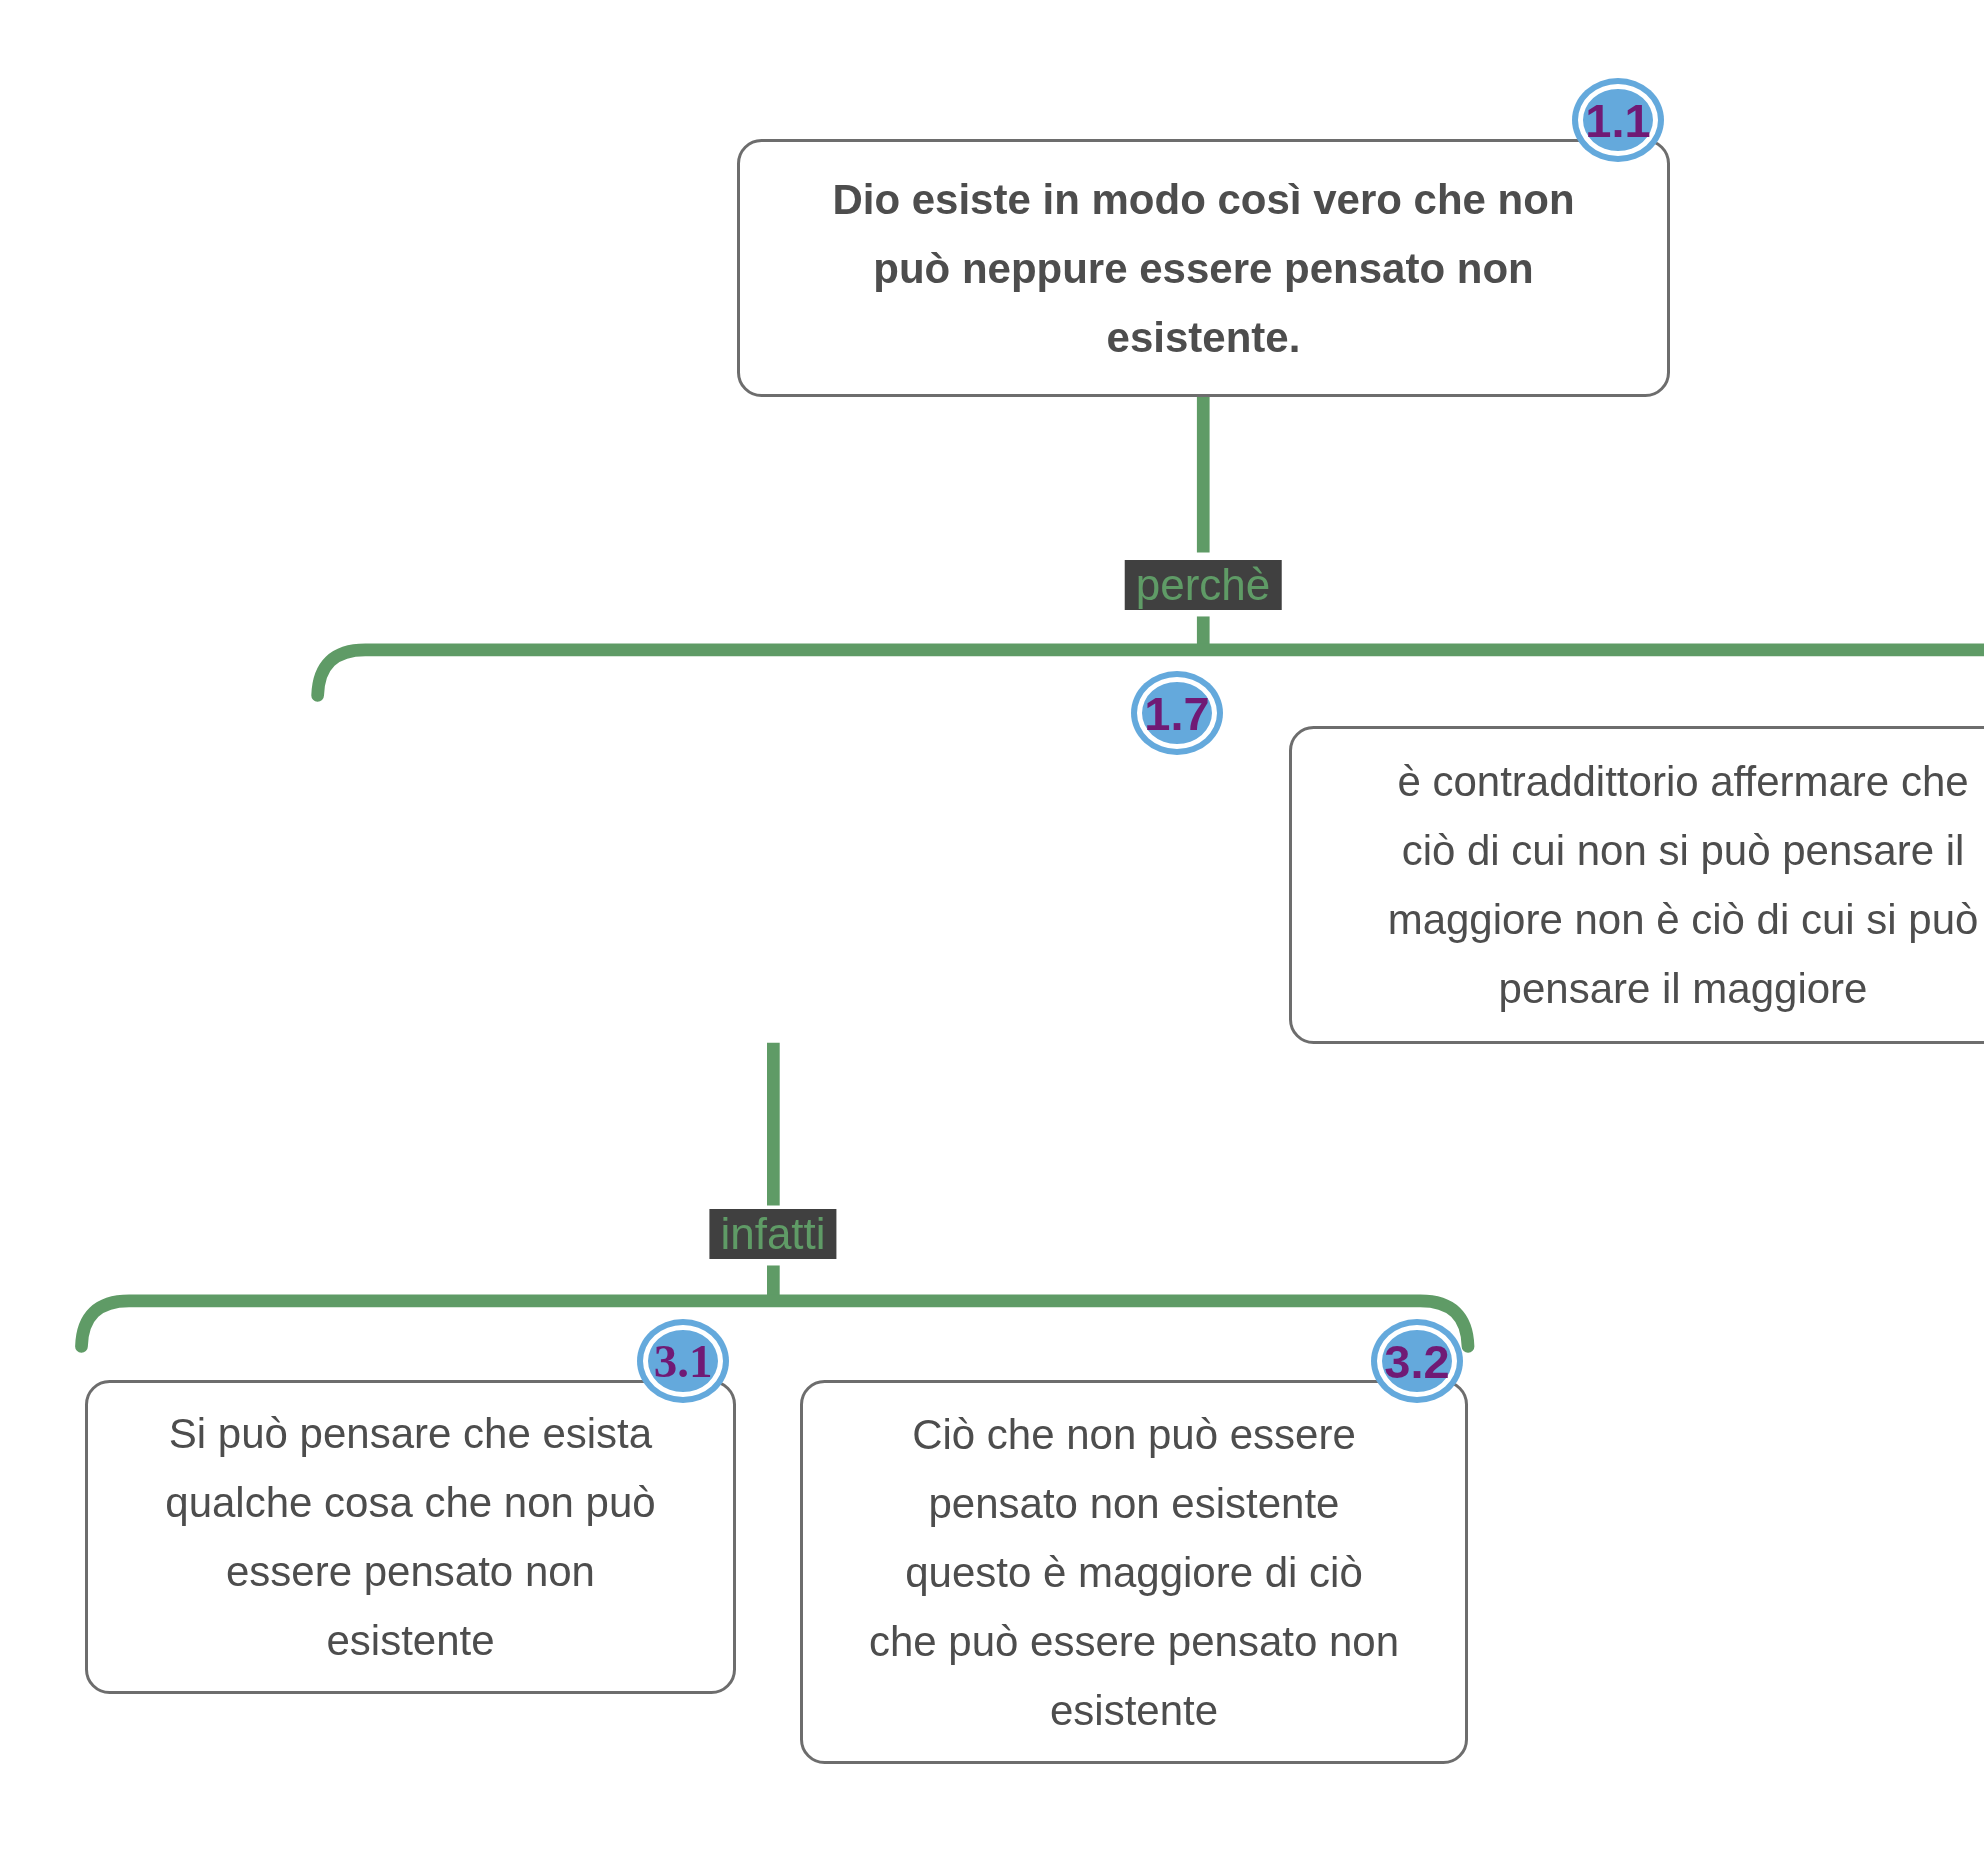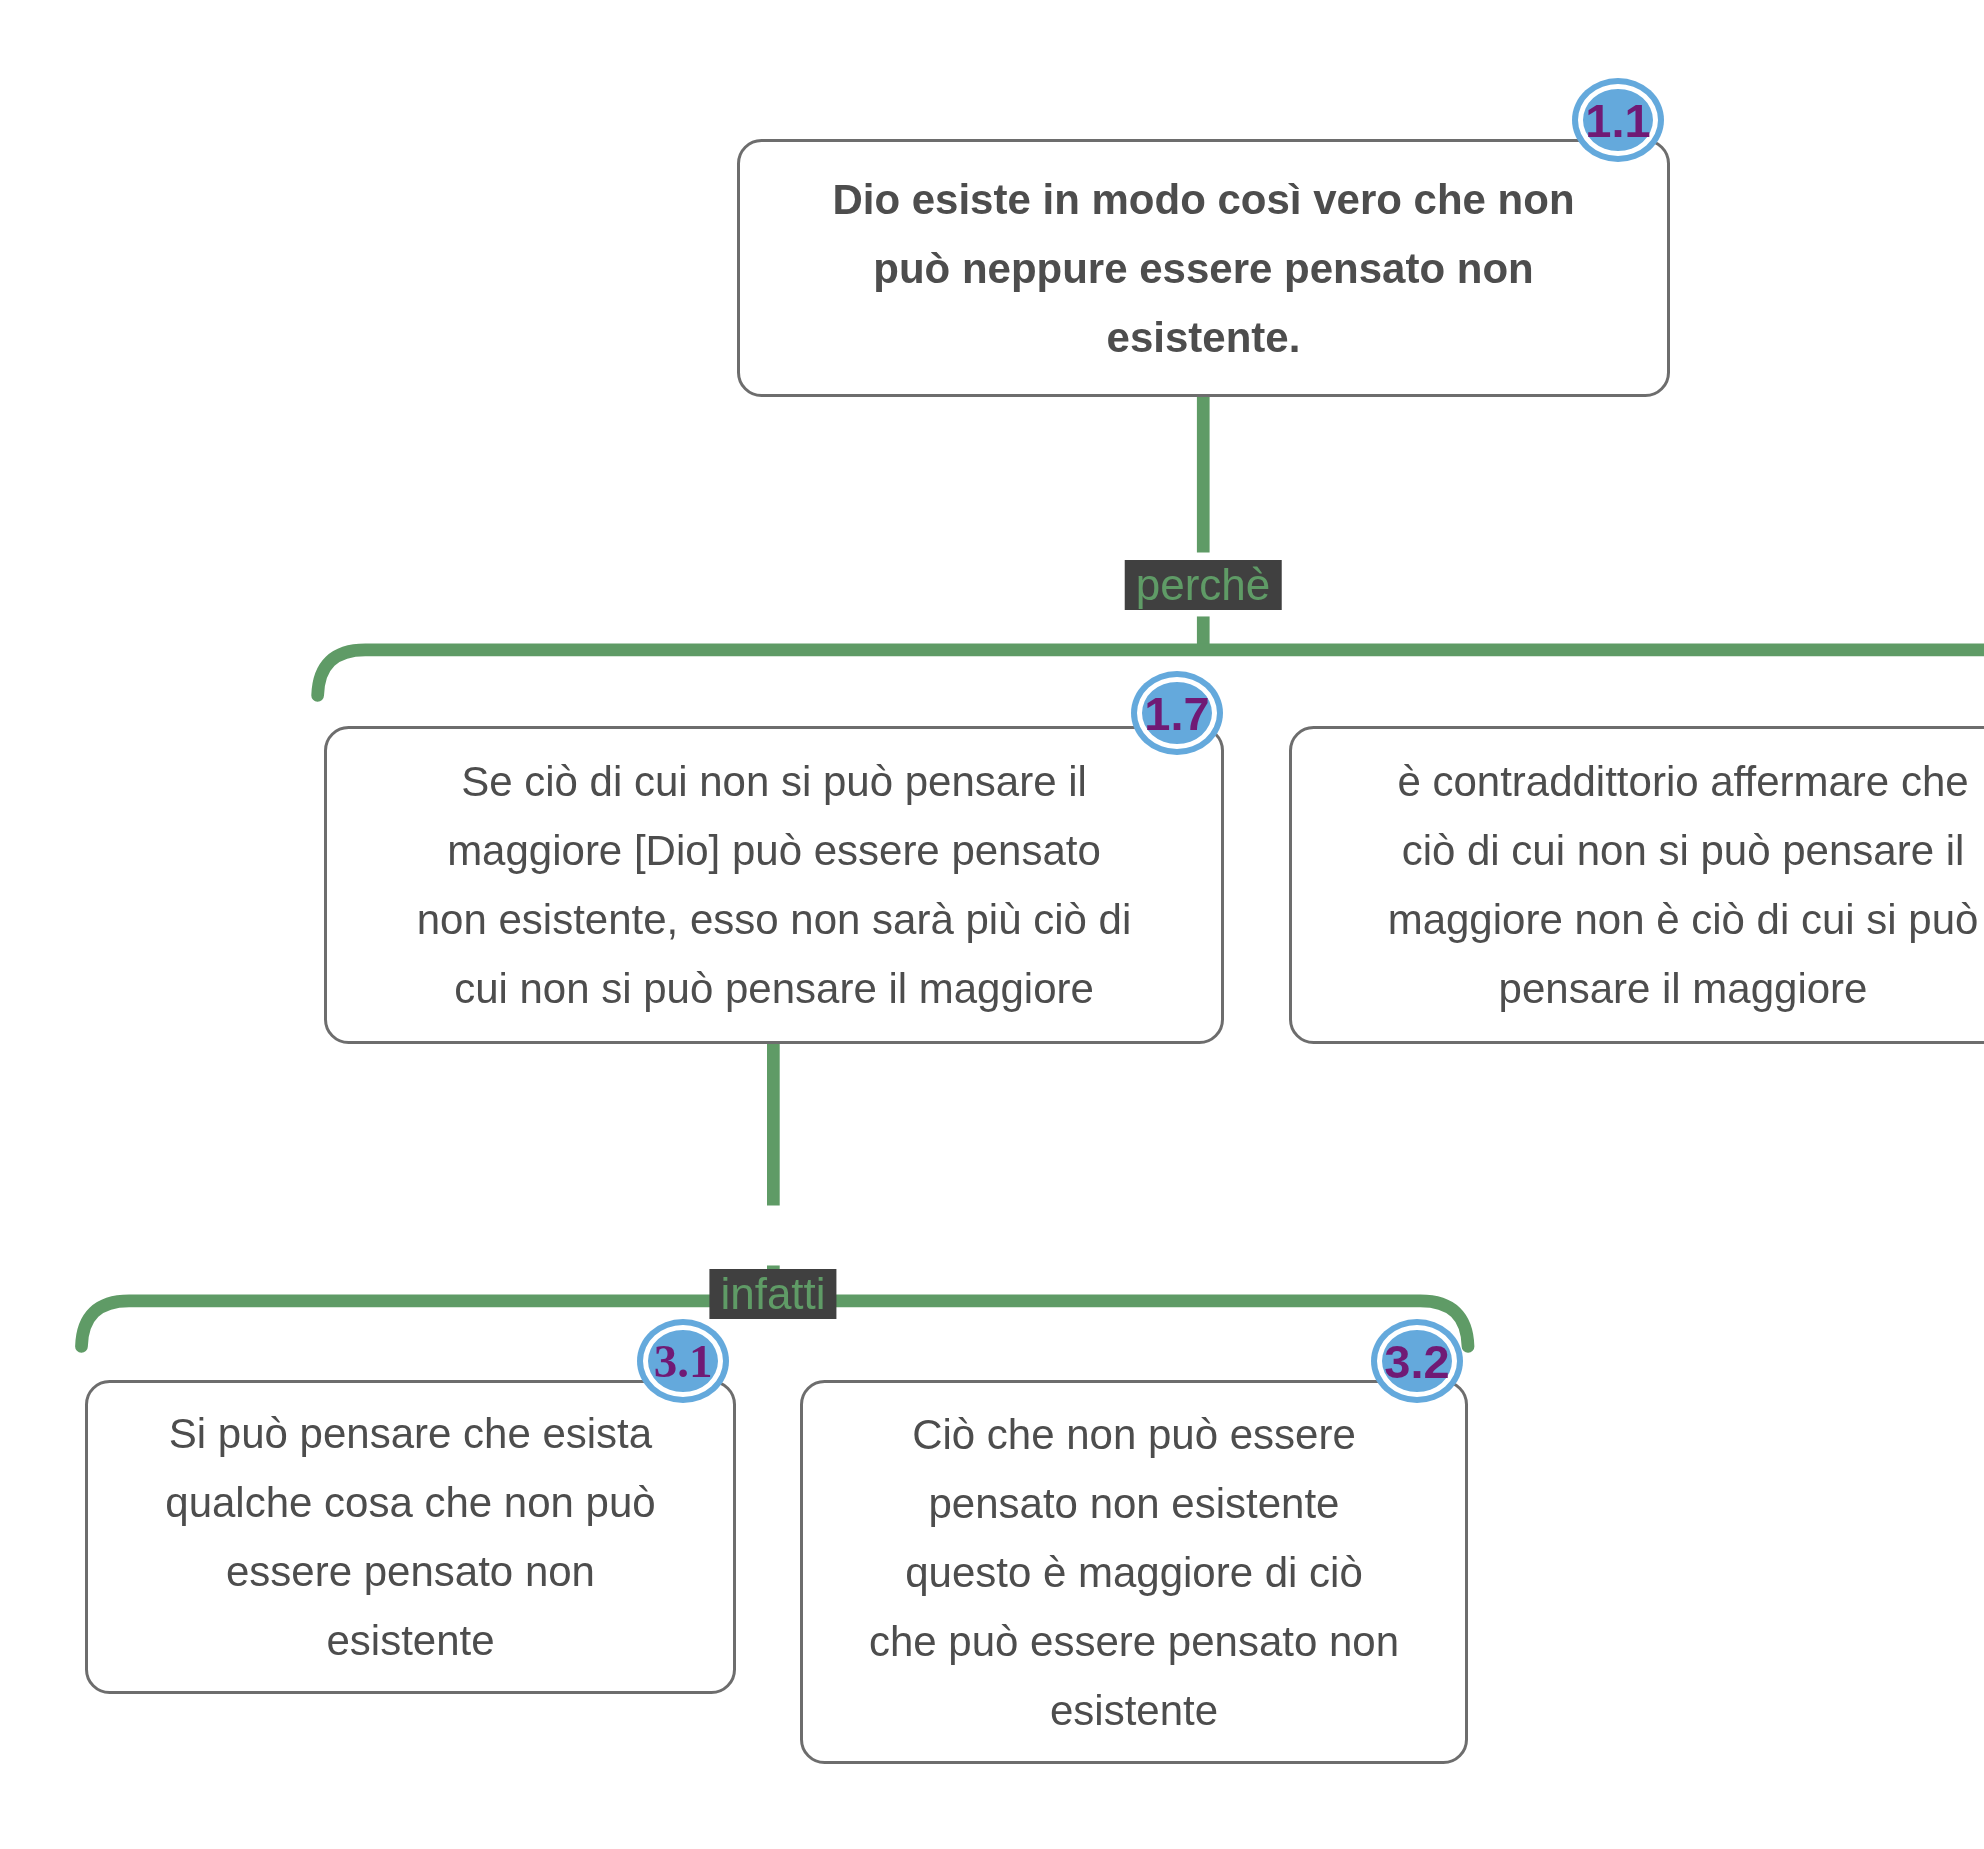--- a/index.html
+++ b/index.html
@@ -56,21 +56,21 @@
   .edge-label{
     position:absolute;
     transform:translate(-50%,-50%);
     color:var(--green);
     font-size:44px;
     z-index:2;
     background:#404040;
     padding:0 11px;
   }
   #label1{left:1203px; top:585px;}
-  #label2{left:773px; top:1294px;}
+  #label2{left:773px; top:1234px;}
 
   .badge{
     position:absolute;
     width:92px;
     height:84px;
     background:var(--blue);
     border-radius:50%;
     display:flex;
     align-items:center;
     justify-content:center;
@@ -106,26 +106,20 @@
     <path d="M1948 2627 L1948 3037"></path>
     <path d="M1948 3188 L1948 3280"></path>
     <path class="brace" d="M205 3392 Q208 3277 325 3277 H3578 Q3695 3277 3698 3392"></path>
   </svg>
 
   <div class="node" id="node11">
     <span>Dio esiste in modo così vero che non
 può neppure essere pensato non
 esistente.</span>
   </div>
-  <div class="node" id="node21">
-    <span>Se ciò di cui non si può pensare il
-maggiore [Dio] può essere pensato
-non esistente, esso non sarà più ciò di
-cui non si può pensare il maggiore</span>
-  </div>
   <div class="node" id="node22">
     <span>è contraddittorio affermare che
 ciò di cui non si può pensare il
 maggiore non è ciò di cui si può
 pensare il maggiore</span>
   </div>
   <div class="node" id="node31">
     <span>Si può pensare che esista
 qualche cosa che non può
 essere pensato non

